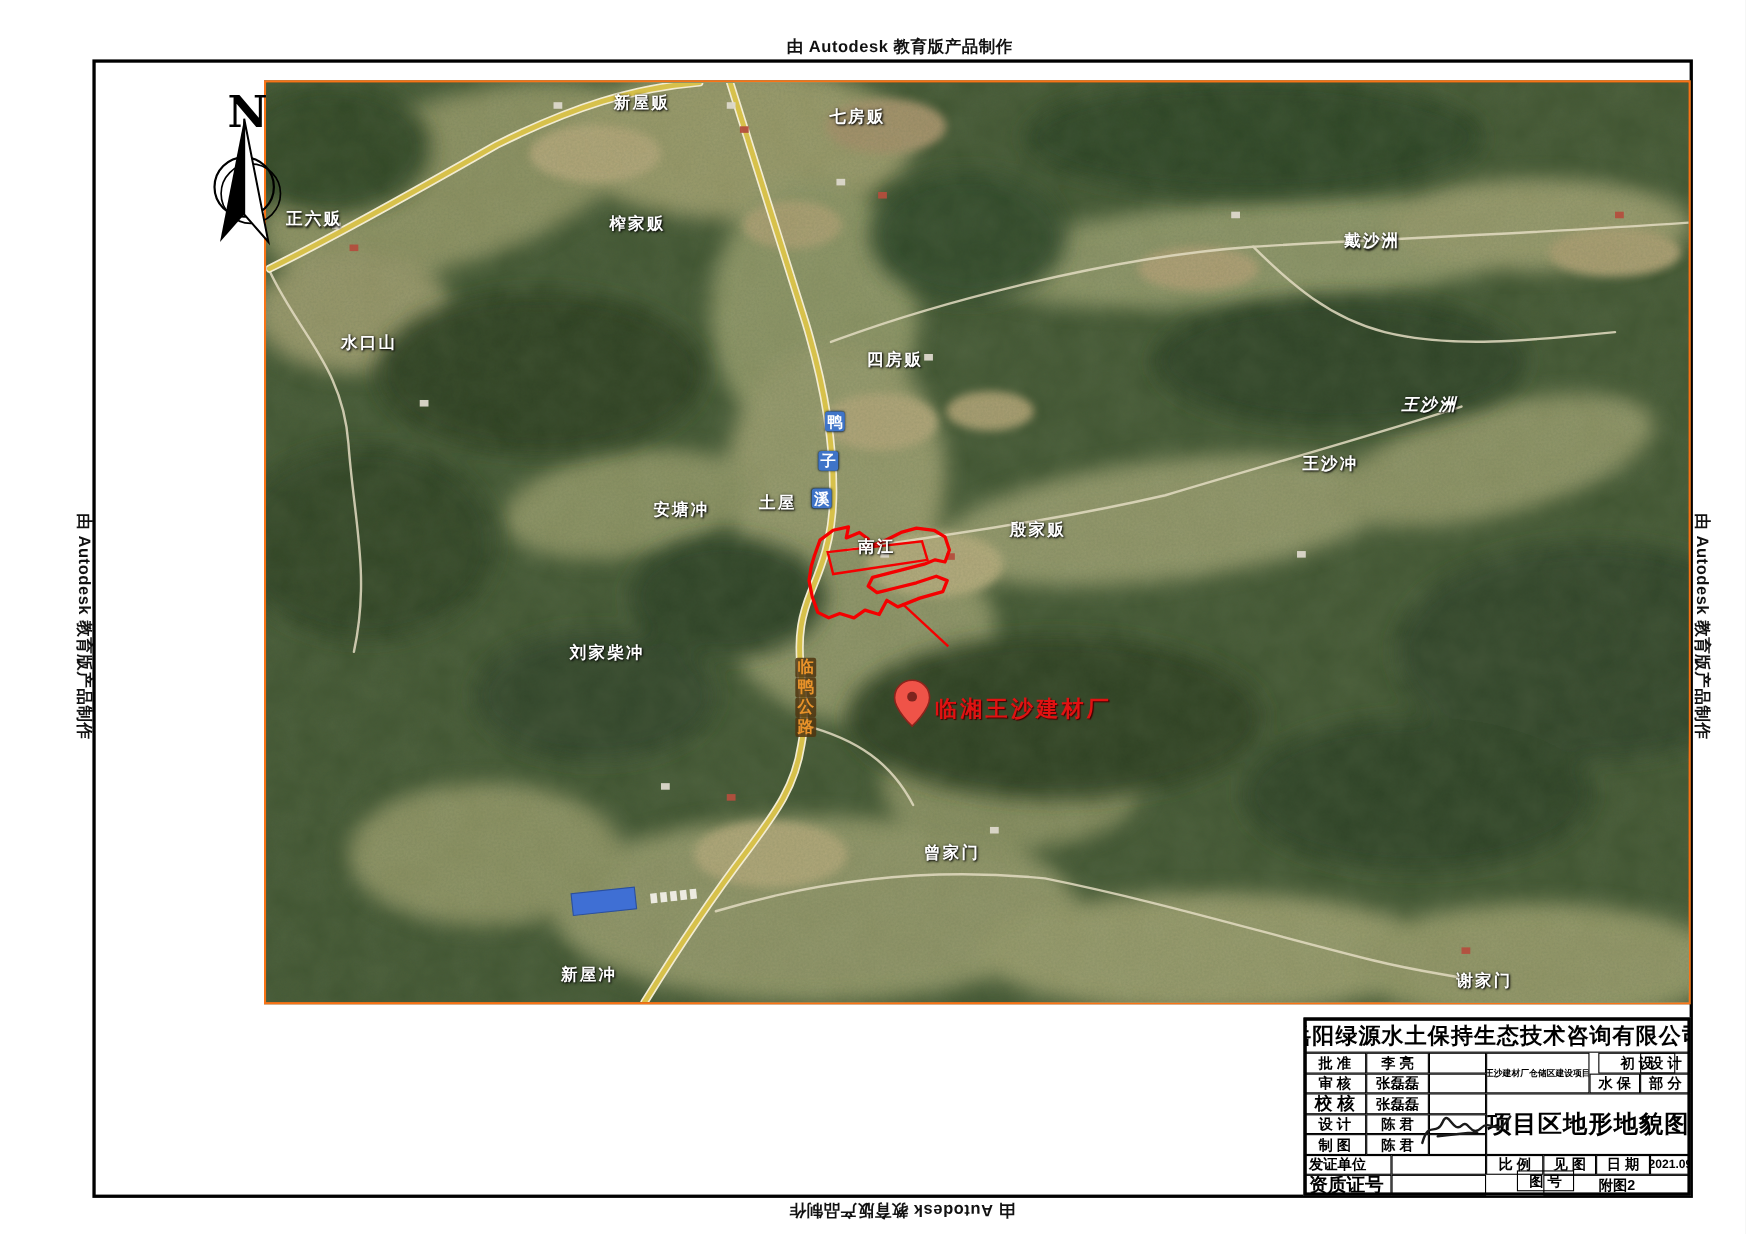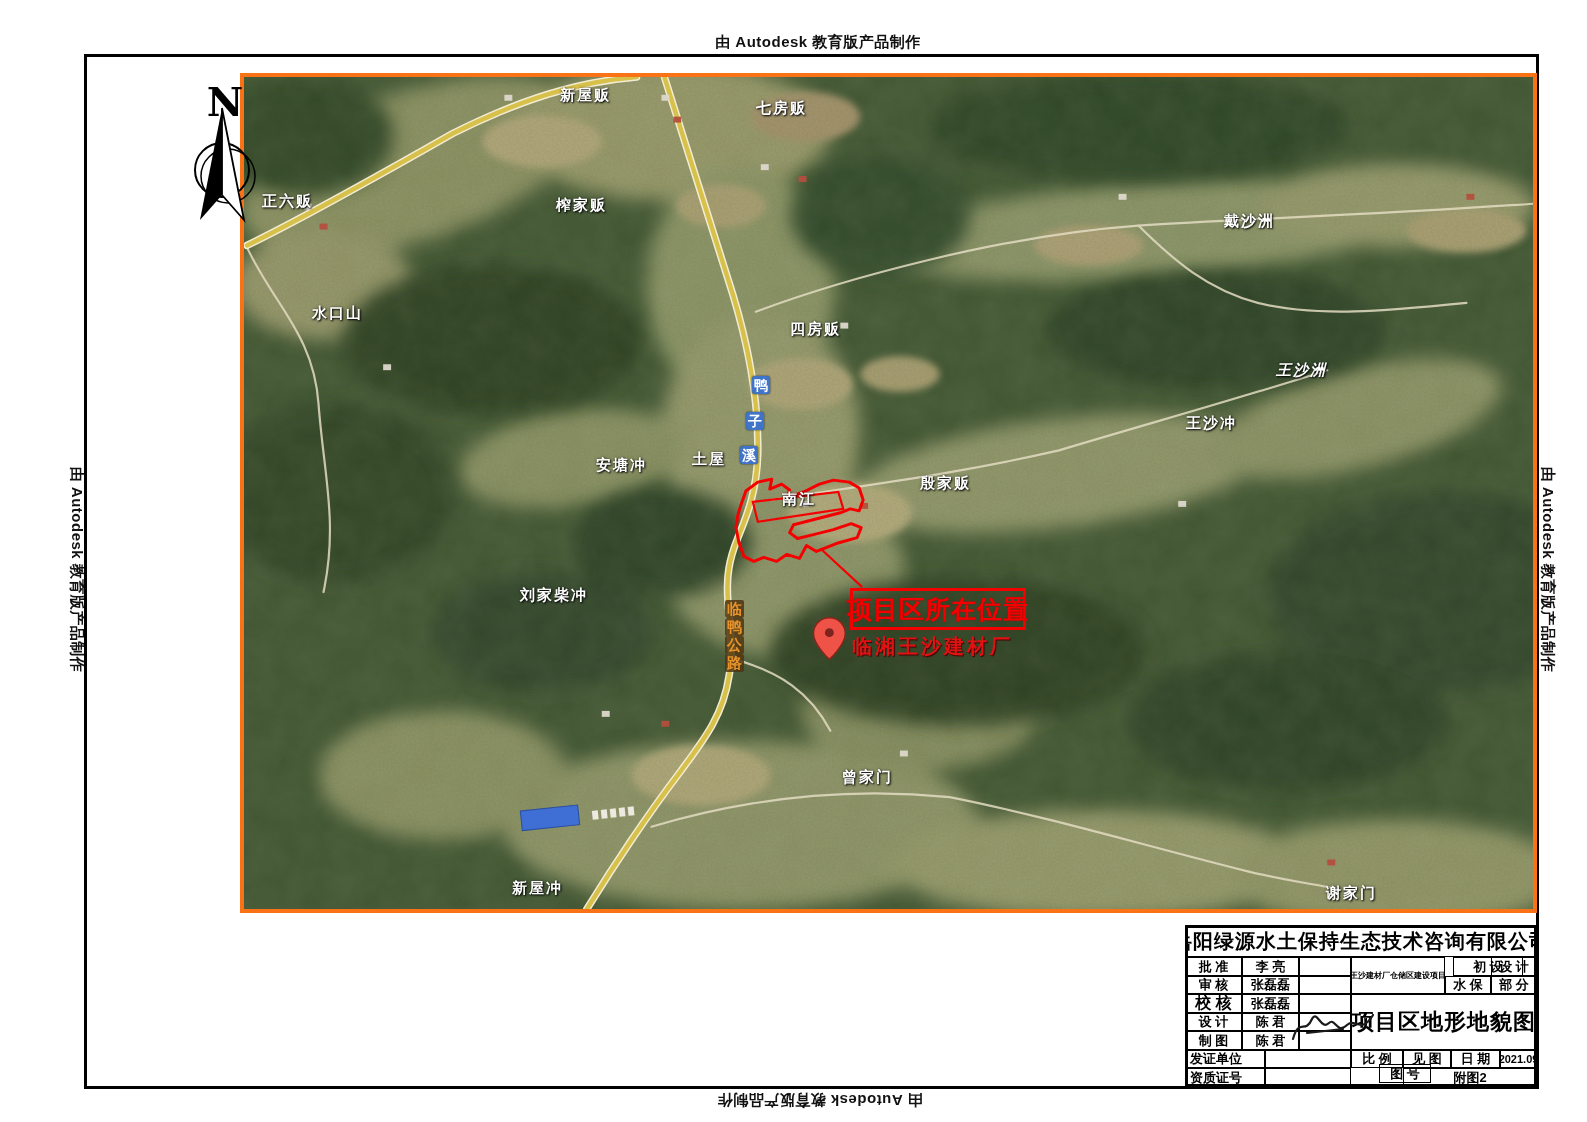--- a/index.html
+++ b/index.html
@@ -7,21 +7,21 @@
           font-family:"Liberation Sans",sans-serif;}
   .stamp{position:absolute;font-weight:bold;font-size:15px;color:#111;letter-spacing:0.5px;
          width:260px;text-align:center;font-family:"Liberation Sans",sans-serif;}
   .stamp.top{left:688px;top:33px;}
   .stamp.bottom{left:690px;top:1090px;transform:rotate(180deg);}
   .stamp.left{left:-54px;top:560px;transform:rotate(90deg);}
   .stamp.right{left:1417px;top:560px;transform:rotate(90deg);}
   .frame{position:absolute;left:84px;top:54px;width:1455px;height:1035px;
          border:3px solid #000;box-sizing:border-box;}
   .mapbox{position:absolute;left:240px;top:73px;width:1297px;height:840px;
-          border:4px solid #f97316;box-sizing:border-box;overflow:hidden;background:#425633;}
+          border:2px solid #f97316;box-sizing:border-box;overflow:hidden;background:#425633;}
   .mapbox svg.terrain{position:absolute;left:0;top:0;width:100%;height:100%;}
   .plabel{position:absolute;color:#fff;font-size:15px;font-weight:bold;white-space:nowrap;
           text-shadow:1px 1px 2px #000,0 0 3px #00000088;letter-spacing:2px;}
   .bluechar{position:absolute;width:18px;height:18px;background:#3f74c8;color:#fff;
             font-size:14px;font-weight:bold;text-align:center;line-height:18px;border-radius:3px;
             box-shadow:0 0 2px #123;}
   .roadchar{position:absolute;width:19px;height:18px;background:#50350fd9;color:#e8922a;
             font-size:15px;font-weight:bold;text-align:center;line-height:18px;border-radius:2px;}
   .callout-box{position:absolute;left:606px;top:511px;width:176px;height:42px;
                border:3px solid #f40000;box-sizing:border-box;display:flex;align-items:center;
@@ -194,21 +194,20 @@
 
     <div class="bluechar" style="left:508px;top:299px;">鸭</div>
     <div class="bluechar" style="left:502px;top:335px;">子</div>
     <div class="bluechar" style="left:496px;top:369px;">溪</div>
 
     <div class="roadchar" style="left:481px;top:523px;">临</div>
     <div class="roadchar" style="left:481px;top:541px;">鸭</div>
     <div class="roadchar" style="left:481px;top:559px;">公</div>
     <div class="roadchar" style="left:481px;top:577px;">路</div>
 
-    <div class="callout-box">项目区所在位置</div>
     <div class="marker-text">临湘王沙建材厂</div>
   </div>
 
   <div class="north">
     <div class="nletter">N</div>
     <svg width="80" height="160" viewBox="0 0 80 160">
       <circle cx="37" cy="94" r="27" fill="none" stroke="#000" stroke-width="2"></circle>
       <circle cx="43" cy="100" r="27" fill="none" stroke="#000" stroke-width="1.5"></circle>
       <path d="M37,32 L37,119 L15,144 Z" fill="#000"></path>
       <path d="M37,32 L59,144 L37,119 Z" fill="#fff" stroke="#000" stroke-width="1.8"></path>
@@ -241,21 +240,21 @@
     <div class="cell" style="left:166px;top:32px;width:94px;height:37px;font-size:8px;">王沙建材厂仓储区建设项目</div>
     <div class="cell" style="left:268px;top:32px;width:70px;height:19px;font-size:13px;">初 设</div>
     <div class="cell" style="left:306px;top:32px;width:46px;height:19px;font-size:13px;">设 计</div>
     <div class="cell" style="left:260px;top:51px;width:46px;height:18px;font-size:13px;">水 保</div>
     <div class="cell" style="left:306px;top:51px;width:46px;height:18px;font-size:13px;">部 分</div>
 
     <div class="cell" style="left:166px;top:69px;width:186px;height:56px;font-size:22px;letter-spacing:1px;">项目区地形地貌图</div>
 
     <div class="cell left" style="left:0;top:125px;width:80px;height:18px;font-size:13px;">发证单位</div>
     <div class="cell" style="left:80px;top:125px;width:86px;height:18px;"></div>
-    <div class="cell left" style="left:0;top:143px;width:80px;height:19px;font-size:13px;">资质证号</div>
+    <div class="cell left" style="left:0;top:143px;width:80px;height:19px;font-size:17px;">资质证号</div>
     <div class="cell" style="left:80px;top:143px;width:86px;height:19px;"></div>
 
     <div class="cell" style="left:166px;top:125px;width:52px;height:18px;font-size:13px;">比 例</div>
     <div class="cell" style="left:218px;top:125px;width:48px;height:18px;font-size:13px;">见 图</div>
     <div class="cell" style="left:266px;top:125px;width:49px;height:18px;font-size:13px;">日 期</div>
     <div class="cell" style="left:315px;top:125px;width:37px;height:18px;font-size:11px;">2021.09</div>
 
     <div class="cell" style="left:166px;top:139px;width:52px;height:19px;font-size:13px;margin-left:28px;">图 号</div>
     <div class="cell" style="left:218px;top:143px;width:134px;height:19px;font-size:13px;">附图2</div>
 

